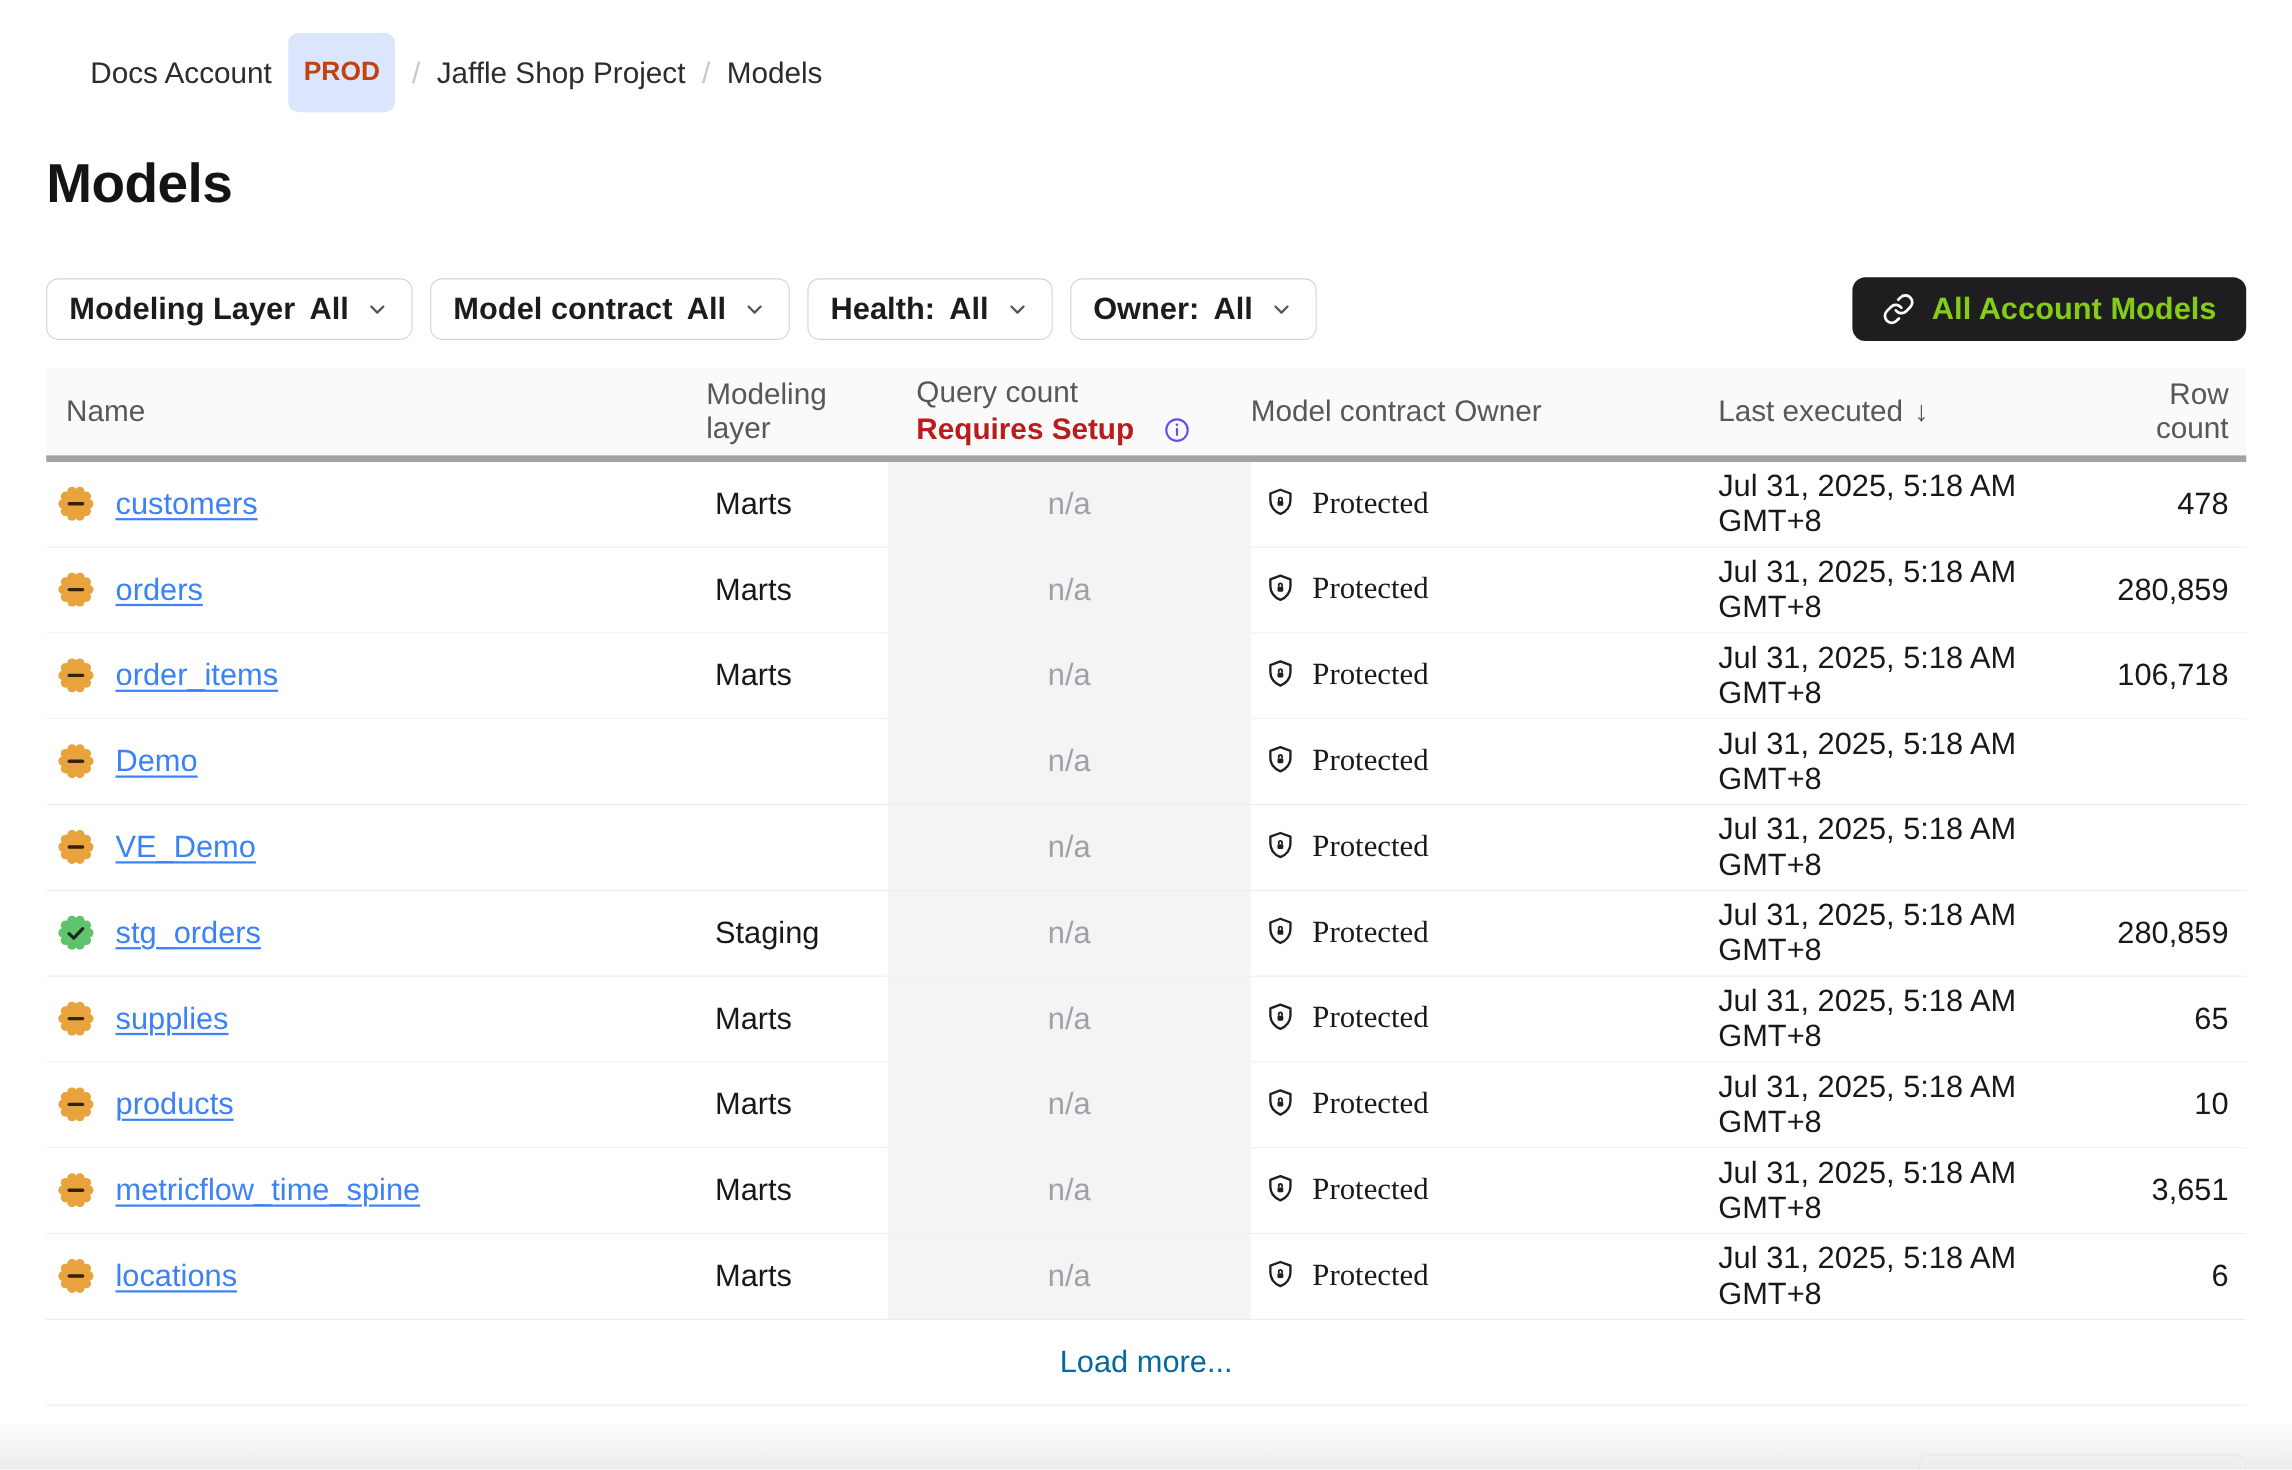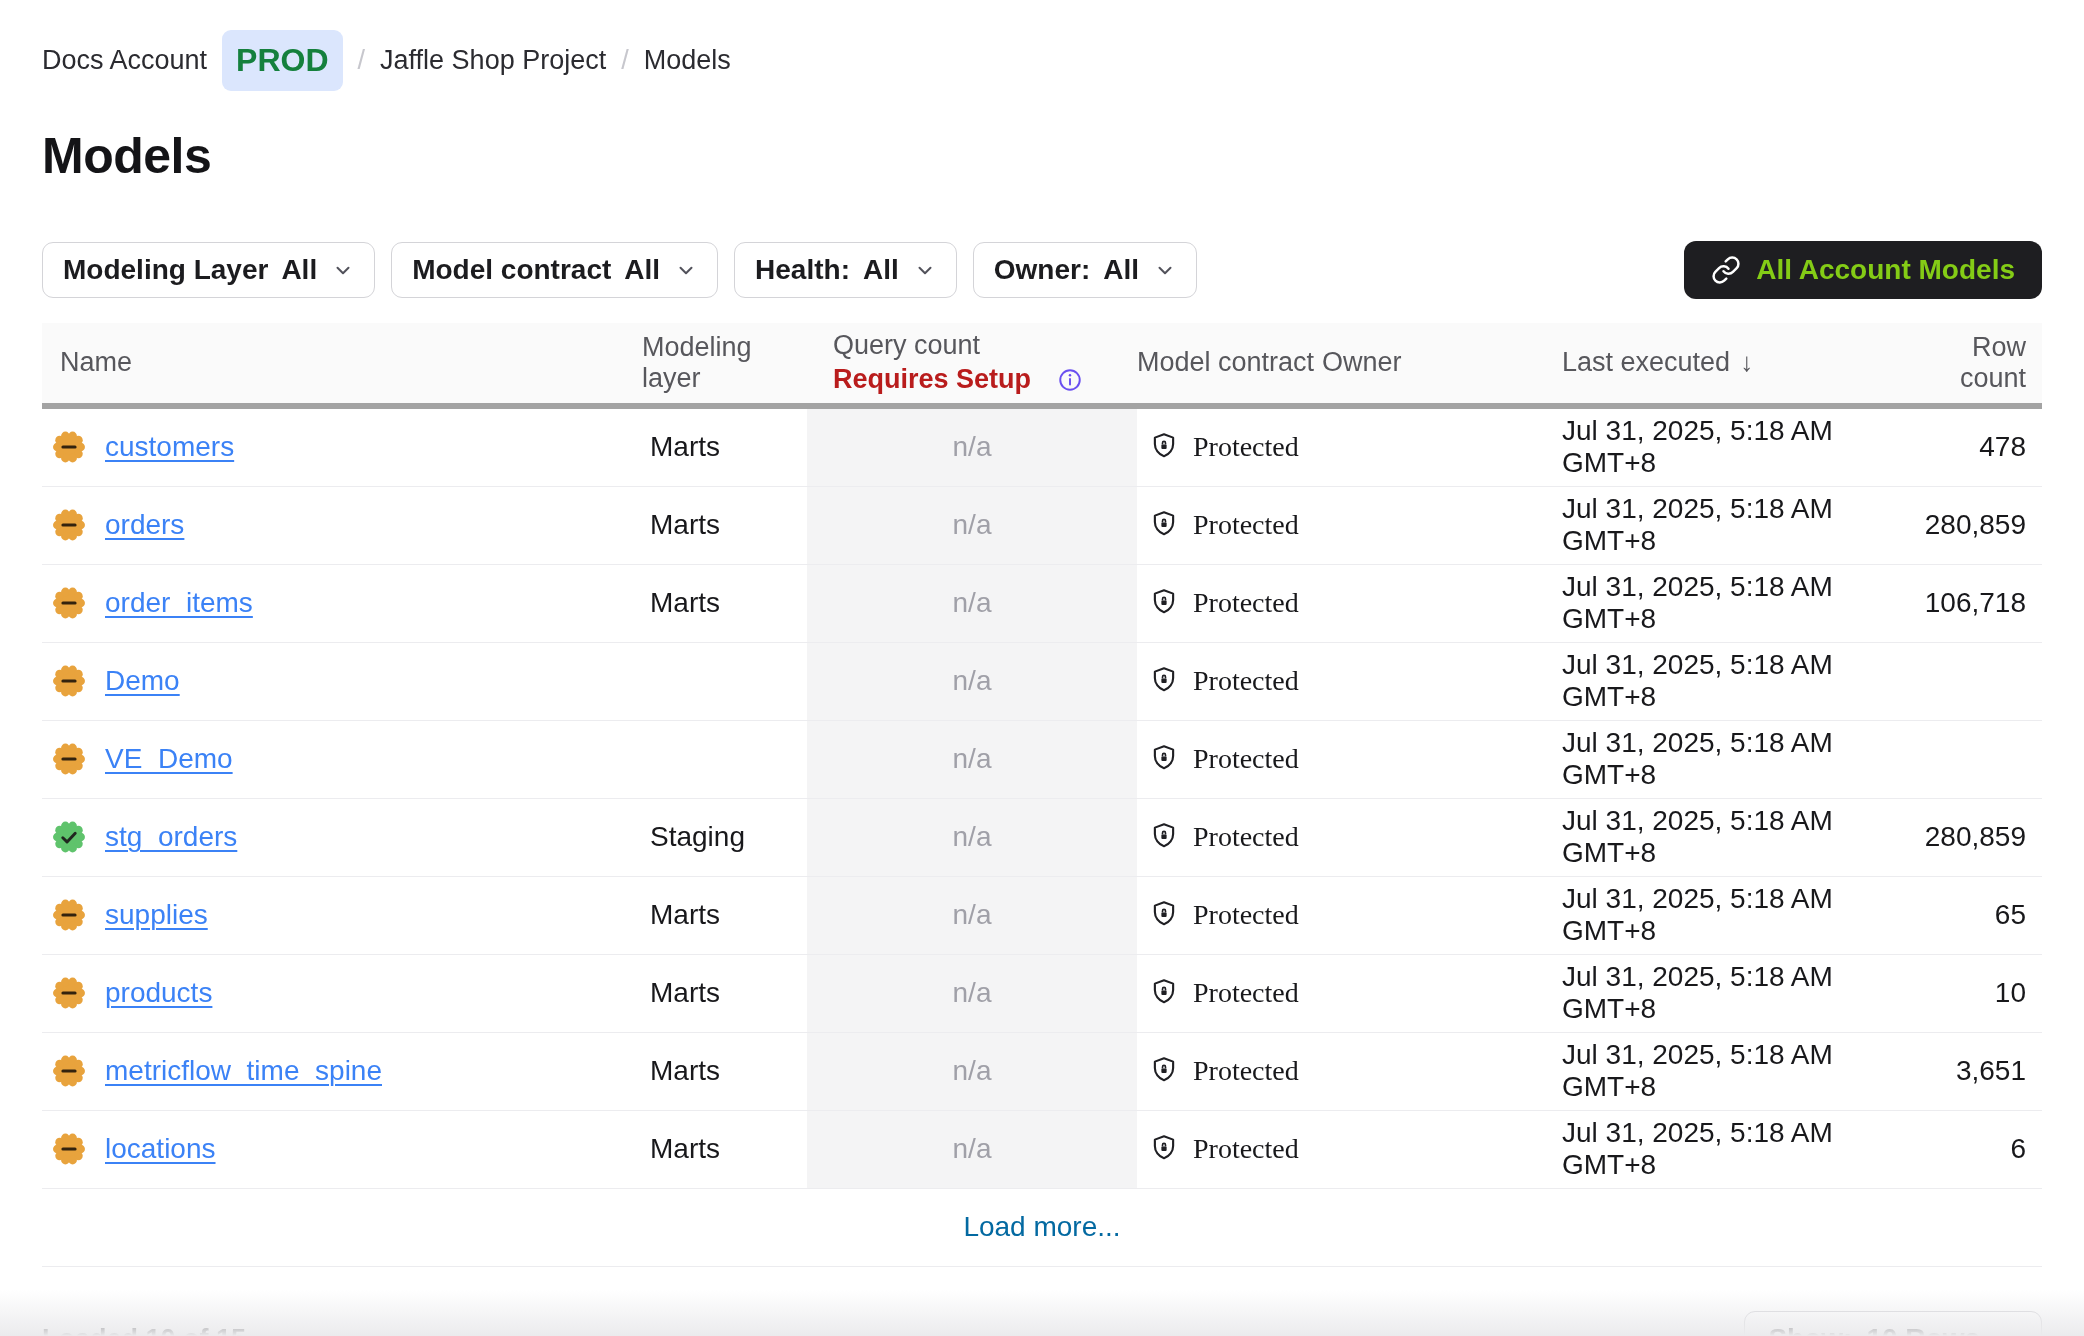--- a/index.html
+++ b/index.html
@@ -8,24 +8,24 @@
     width: 2084px; height: 1336px;
     background: #ffffff;
     font-family: "Liberation Sans", "DejaVu Sans", sans-serif;
     color: #18181b;
     overflow: hidden;
     position: relative;
   }
   .page { padding: 0 42px; height: 100%; position: relative; }
 
   
-  .breadcrumb { display: flex; align-items: center; gap: 15px; padding-top: 30px; font-size: 27px; color: #2b2b30; }
+  .breadcrumb { display: flex; align-items: center; gap: 15px; padding-top: 30px; font-size: 27px; color: #2b2b30; margin-left: 40px; }
   .crumb-link { color: #2b2b30; text-decoration: none; cursor: pointer; }
   .crumb-sep { color: #c7c7cd; }
-  .env-badge { background: #dbe6fd; color: #15803d; border-radius: 9px; padding: 13px 14px; font-size: 32px; font-weight: 600; line-height: 1.1; }
+  .env-badge { background: #dbe6fd; color: #c2410c; border-radius: 9px; padding: 23px 14px; font-size: 24px; font-weight: 600; line-height: 1.1; }
 
   .page-title { font-size: 50px; font-weight: 600; margin: 36px 0 0 0; letter-spacing: -0.5px; color: #141417; }
 
   
   .toolbar { margin-top: 56px; display: flex; align-items: center; gap: 16px; }
   .filter-btn {
     display: flex; align-items: center; gap: 13px; height: 56px; padding: 0 20px;
     border: 1.5px solid #d4d4d8; border-radius: 11px; background: #fff;
     font-size: 28px; font-weight: 600; color: #1c1c1f; cursor: pointer; white-space: nowrap;
   }

